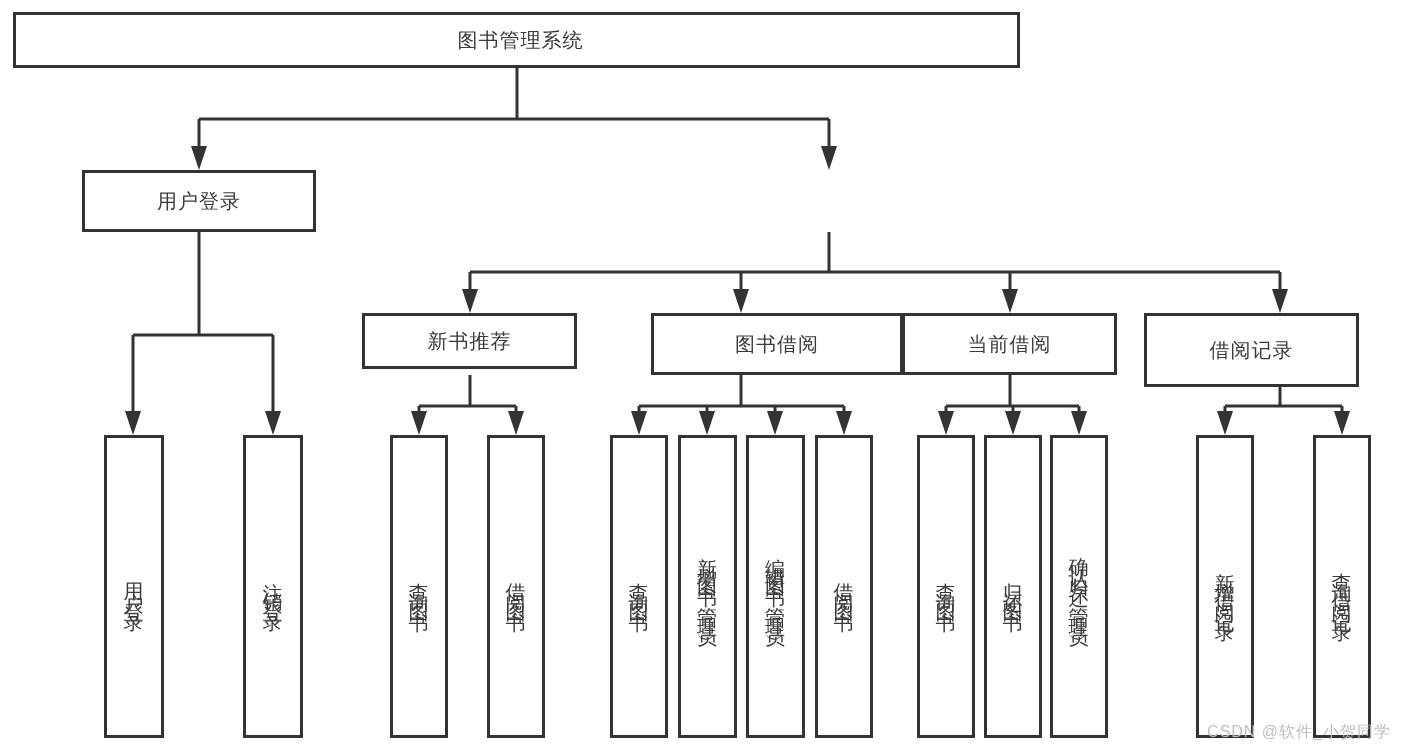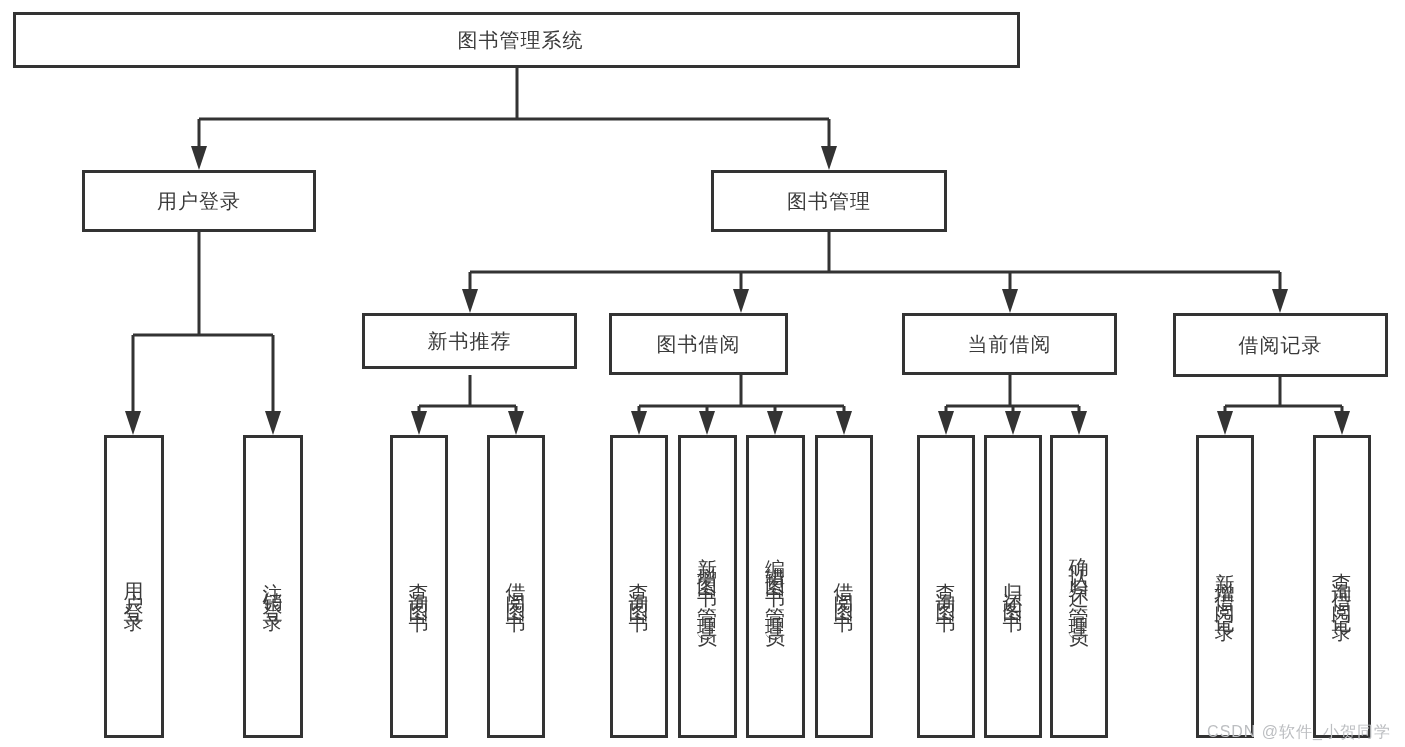--- a/index.html
+++ b/index.html
@@ -97,34 +97,31 @@
     </g>
   </svg>
 
   <div class="box hbox" style="left:13px; top:12px; width:1007px; height:56px;padding-left:8px;">
     <span>图书管理系统</span>
   </div>
 
   <div class="box hbox" style="left:82px; top:170px; width:234px; height:62px;">
     <span>用户登录</span>
   </div>
-  <div class="box hbox" style="left:711px; top:170px; width:236px; height:62px;">
-    <span>图书管理</span>
-  </div>
 
   <div class="box hbox" style="left:362px; top:313px; width:215px; height:56px;">
     <span>新书推荐</span>
   </div>
-  <div class="box hbox" style="left:609px; top:313px; width:179px; height:62px;">
+  <div class="box hbox" style="left:651px; top:313px; width:252px; height:62px;">
     <span>图书借阅</span>
   </div>
   <div class="box hbox" style="left:902px; top:313px; width:215px; height:62px;">
     <span>当前借阅</span>
   </div>
-  <div class="box hbox" style="left:1173px; top:313px; width:215px; height:64px;">
+  <div class="box hbox" style="left:1144px; top:313px; width:215px; height:74px;">
     <span>借阅记录</span>
   </div>
 
   <div class="box leaf" style="left:104px; top:435px; width:60px; height:303px;">
     <span>用户登录</span>
   </div>
   <div class="box leaf" style="left:243px; top:435px; width:60px; height:303px;">
     <span>注销登录</span>
   </div>
 

